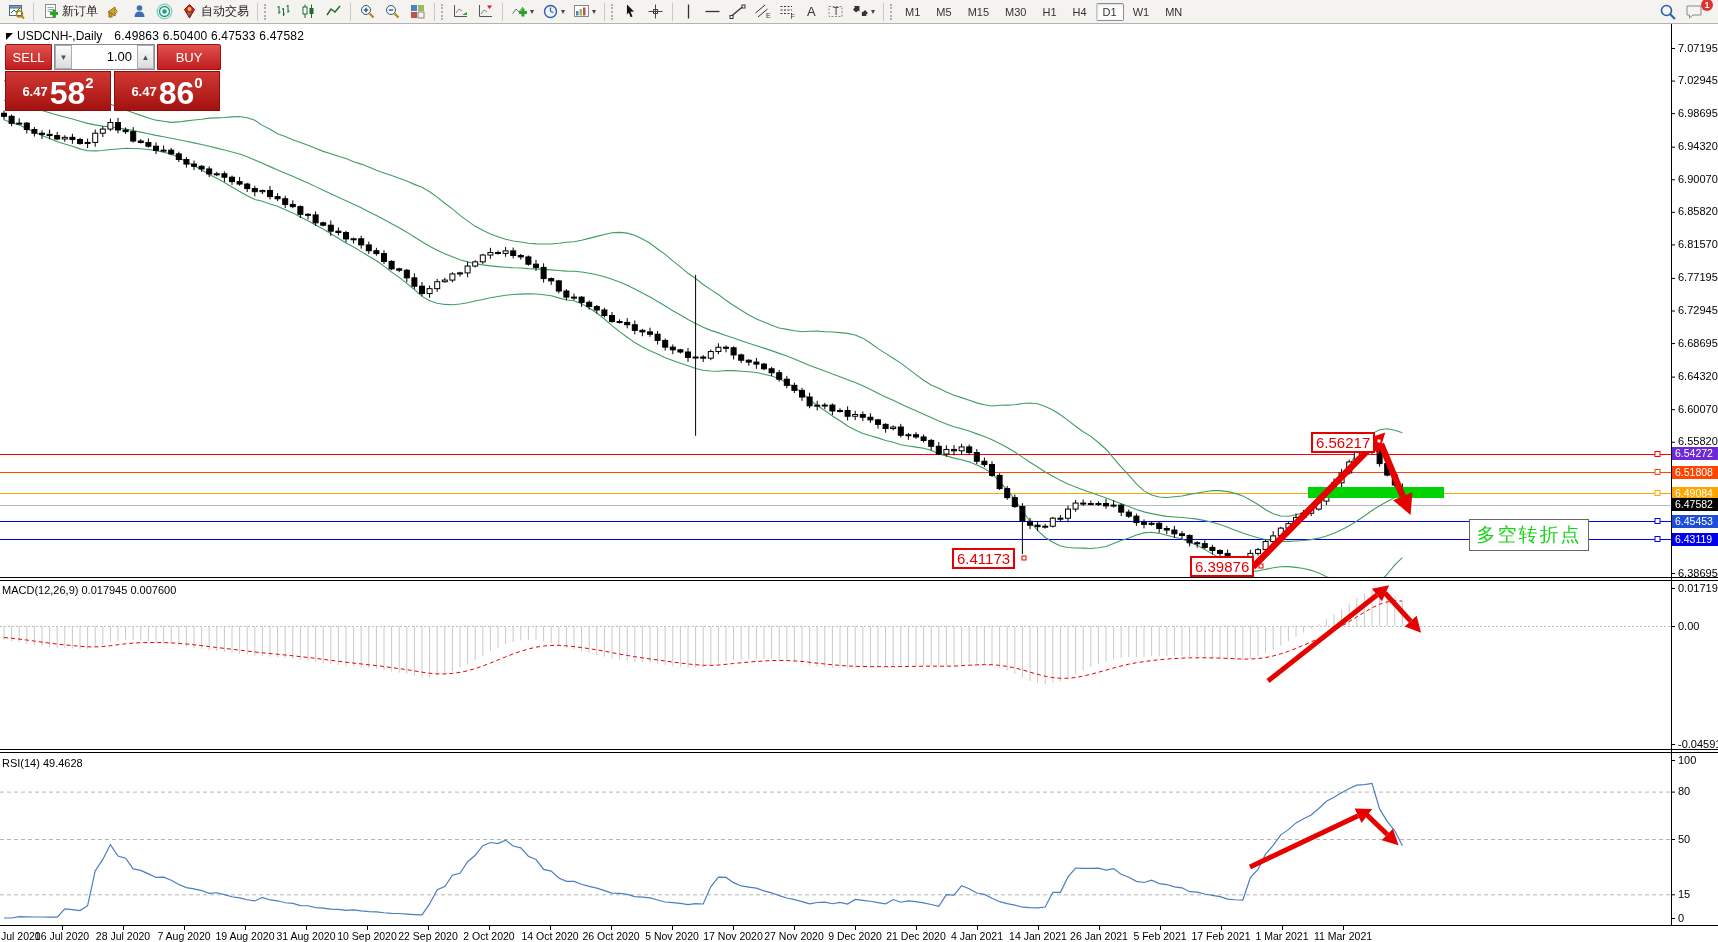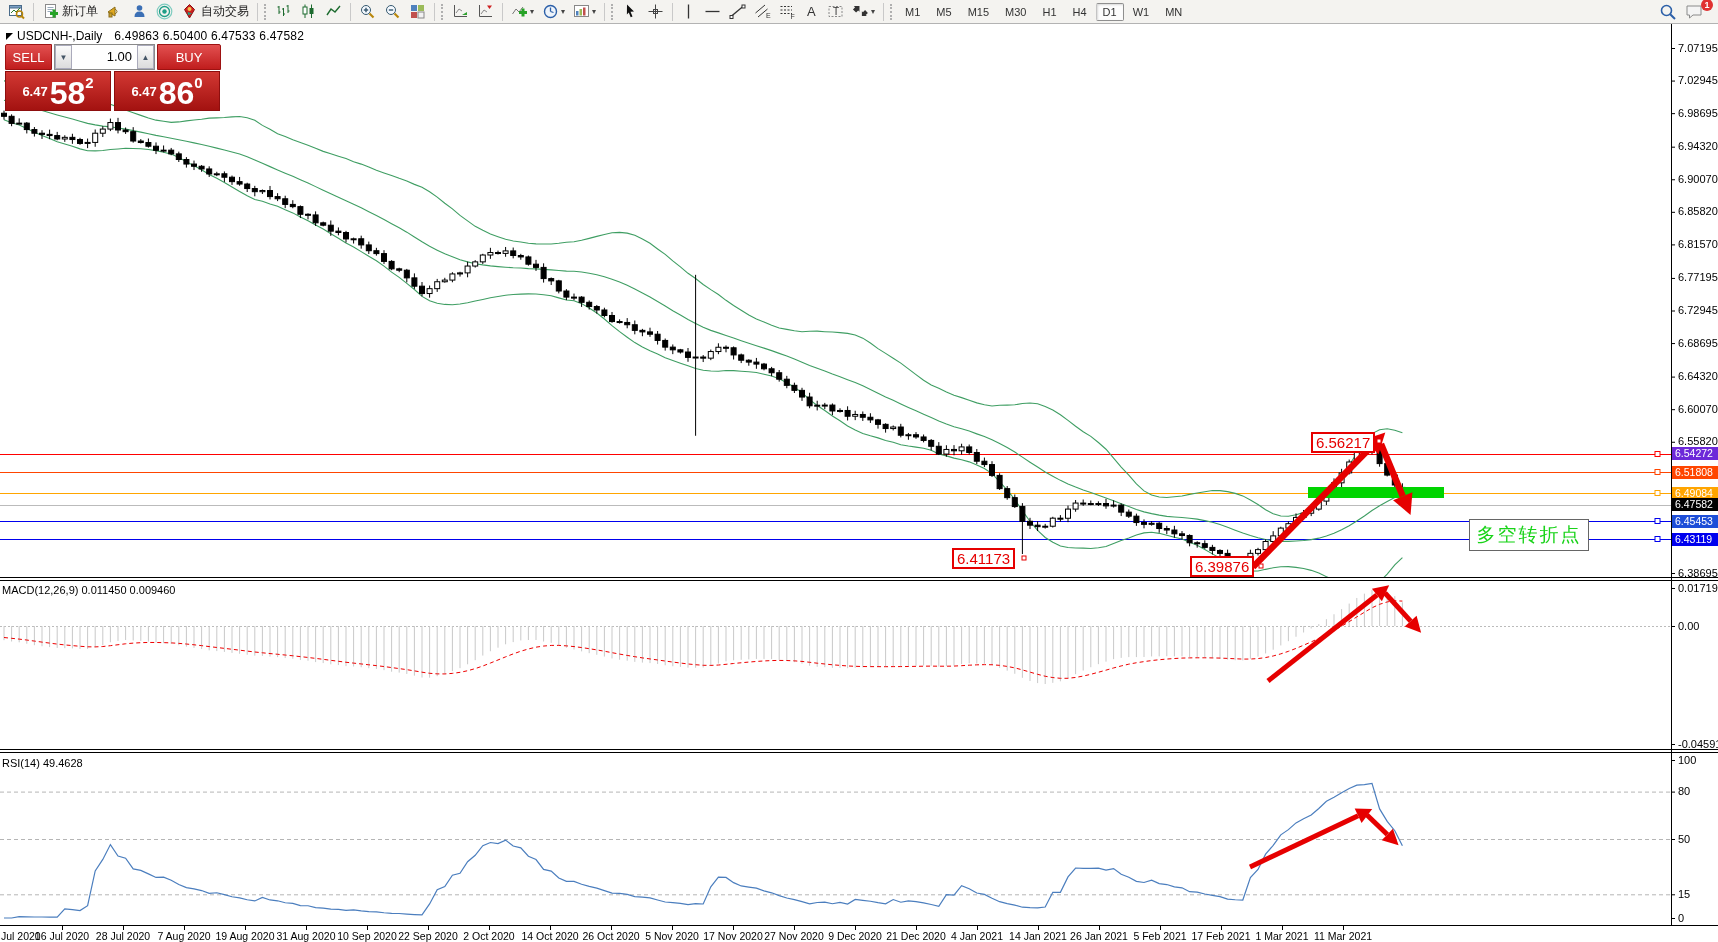--- a/index.html
+++ b/index.html
@@ -1006,21 +1006,21 @@
           <span class="p-sup">2</span>
         </div>
         <div class="pricebox">
           <span class="p-small">6.47</span>
           <span class="p-big">86</span>
           <span class="p-sup">0</span>
         </div>
       </div>
     </div>
 
-    <div class="ind-label" style="left:2px;top:584px;">MACD(12,26,9) 0.011450 0.009460</div>
+    <div class="ind-label" style="left:2px;top:584px;">MACD(12,26,9) 0.017945 0.007600</div>
     <div class="ind-label" style="left:2px;top:757px;">RSI(14) 49.4628</div>
 
     <div class="pricetag" style="left:1311px;top:432px;">6.56217</div>
     <div class="pricetag" style="left:952px;top:548px;">6.41173</div>
     <div class="pricetag" style="left:1190px;top:556px;">6.39876</div>
     <div class="pivot">多空转折点</div>
 
     <div id="gen-labels">
         <div class="axlab" style="left: 1678px; top: 41.5px;">7.07195</div>
         <div class="axlab" style="left: 1678px; top: 74.073px;">7.02945</div>

